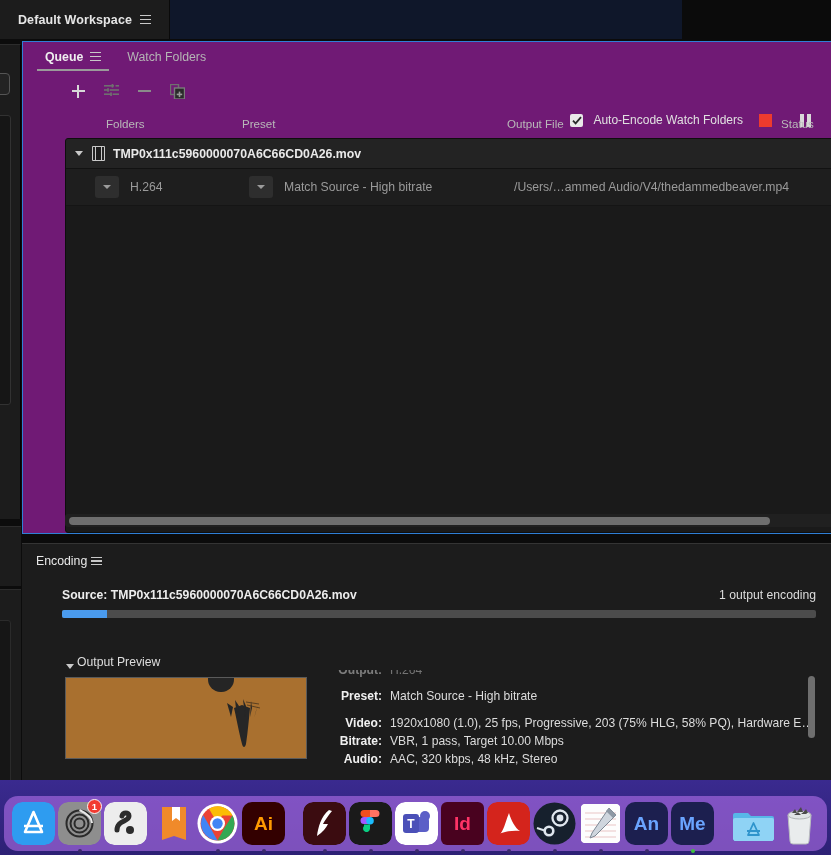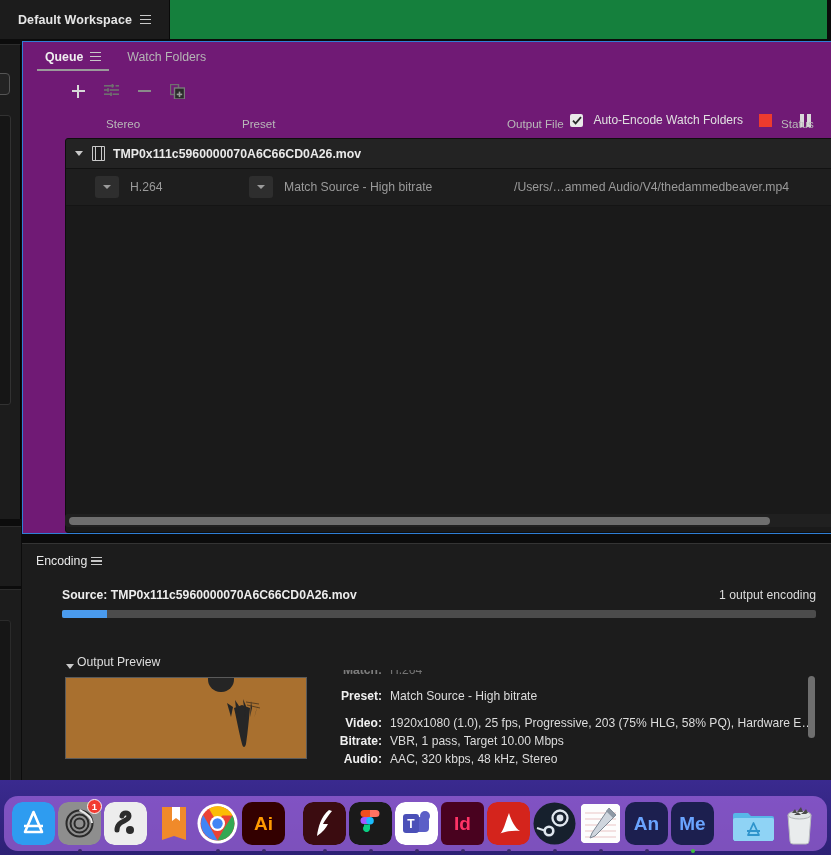--- a/index.html
+++ b/index.html
@@ -6,22 +6,22 @@
   html, body {
     width: 831px; height: 855px;
     background: #0b0b0b;
     font-family: "Liberation Sans", sans-serif;
     overflow: hidden;
   }
   body { position: relative; }
 
   
   #workspace-bar {
-    position: absolute; left: 0; top: 0; width: 827px; height: 39px;
-    background: #15803d;
+    position: absolute; left: 0; top: 0; width: 682px; height: 39px;
+    background: #0f172a;
   }
   #workspace-tab {
     position: absolute; left: 0; top: 0; width: 170px; height: 39px;
     background: #1c1c1c;
     display: flex; align-items: center; justify-content: center;
     gap: 8px; border-right: 1px solid #0a0a0a;
   }
   #workspace-tab .wlabel { color: #e6e6e6; font-size: 12.5px; font-weight: bold; letter-spacing: .1px;}
   .hamburger { display: inline-block; width: 11px; height: 9px; position: relative; }
   .hamburger i {
@@ -327,21 +327,21 @@
       <span id="auto-encode-label">Auto-Encode Watch Folders</span>
       <span id="btn-stop"></span>
       <span id="btn-pause">
           <i></i>
           <i></i>
         </span>
     </div>
   </div>
 
   <div id="queue-colheaders">
-    <span id="ch-format">Stereo</span>
+    <span id="ch-format">Folders</span>
     <span id="ch-preset">Preset</span>
     <span id="ch-output">Output File</span>
     <span id="ch-status">Status</span>
   </div>
 
   <div id="queue-list">
     <div class="group-row">
       <span class="disclosure">
         <span class="caret-down"></span>
       </span>
@@ -431,21 +431,21 @@
       </g>
       <g stroke="#3a2b1a" stroke-width="0.7" fill="none">
         <path d="M180 24 L193 26"></path>
           <path d="M181 27 L194 30"></path>
       </g>
     </svg>
   </div>
 
   <div id="detail-list">
     <div class="detail-row clipped" style="margin-top:-9px;">
-      <span class="dlabel">Match:</span>
+      <span class="dlabel">Output:</span>
       <span class="dvalue">H.264</span>
     </div>
     <div class="detail-row" style="margin-top:8px;">
       <span class="dlabel">Preset:</span>
       <span class="dvalue">Match Source - High bitrate</span>
     </div>
     <div class="spacer-row"></div>
     <div class="detail-row">
       <span class="dlabel">Video:</span>
       <span class="dvalue">1920x1080 (1.0), 25 fps, Progressive, 203 (75% HLG, 58% PQ), Hardware Encoding, 00…</span>

